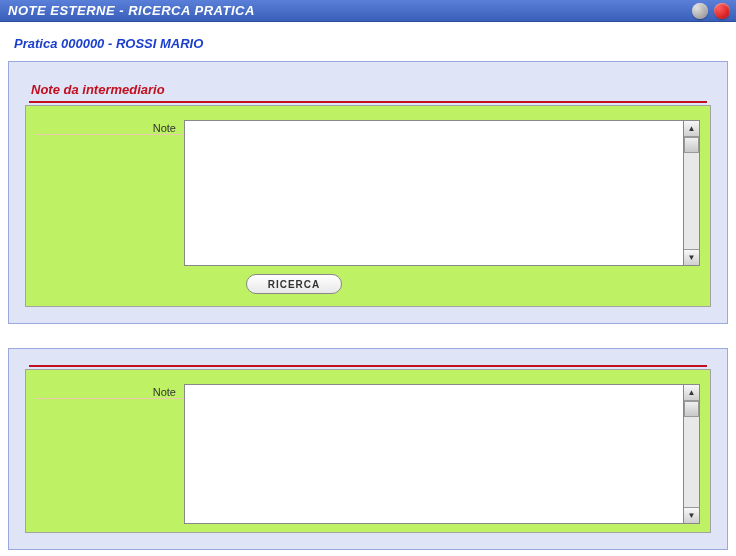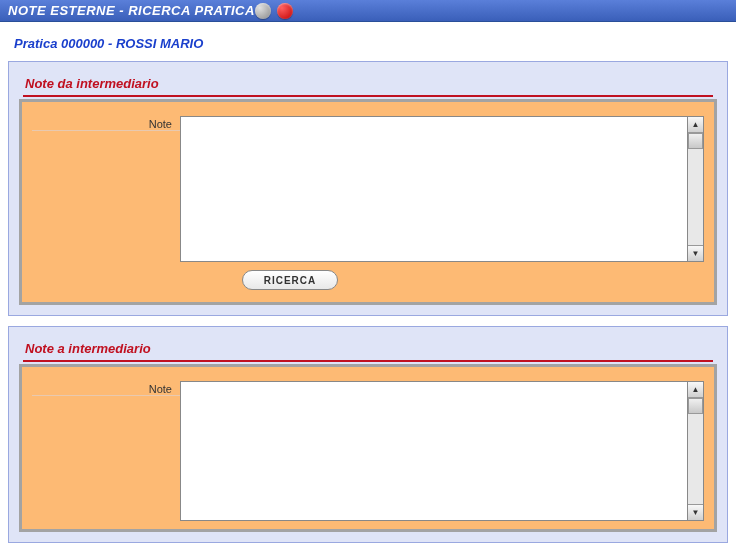--- a/index.html
+++ b/index.html
@@ -13,21 +13,21 @@
       width: 736px;
       height: 556px;
       background: #ffffff;
       overflow: hidden;
     }
     .title-bar {
       background: linear-gradient(to bottom, #5a7fd9 0%, #4a6fc9 50%, #3a5fb9 100%);
       height: 22px;
       display: flex;
       align-items: center;
-      justify-content: flex-start;
+      justify-content: space-between;
       padding: 0 6px 0 8px;
       border-bottom: 1px solid #2a4f99;
     }
     .title-bar-text {
       color: #ffffff;
       font-weight: bold;
       font-style: italic;
       font-size: 13px;
       letter-spacing: 0.5px;
     }
@@ -57,38 +57,38 @@
     .pratica-header {
       color: #1a3fcc;
       font-weight: bold;
       font-style: italic;
       font-size: 13px;
       margin: 4px 4px 10px 6px;
     }
     .panel-outer {
       border: 1px solid #9aa8e0;
       background: #dfe4f7;
-      padding: 10px;
-      margin-bottom: 10px;
+      padding: 16px;
+      margin-bottom: 24px;
     }
     .panel-title {
       color: #c01020;
       font-weight: bold;
       font-style: italic;
       font-size: 13px;
       margin: 4px 0 4px 6px;
     }
     .red-divider {
       height: 2px;
       background: #c01020;
       margin: 0 4px 2px 4px;
     }
     .panel-inner {
-      background: #fdba74;
-      border: 3px solid #a3a3a3;
+      background: #bef264;
+      border: 1px solid #a3a3a3;
       padding: 14px 10px 12px 10px;
     }
     .form-row {
       display: flex;
       align-items: flex-start;
     }
     .label-cell {
       width: 148px;
       text-align: right;
       padding-right: 8px;
@@ -199,21 +199,20 @@
           </div>
         </div>
       </div>
       <div class="button-row">
         <button class="pill-button">RICERCA</button>
       </div>
     </div>
   </div>
 
   <div class="panel-outer panel-second">
-    <div class="panel-title">Note a intermediario</div>
     <div class="red-divider"></div>
     <div class="panel-inner">
       <div class="form-row">
         <div class="label-cell">Note</div>
         <div class="textarea-wrap">
           <textarea class="note-textarea short" style=""></textarea>
           <div class="fake-scrollbar">
             <div class="scroll-arrow">▲</div>
             <div class="scroll-thumb"></div>
             <div style="flex:1"></div>

